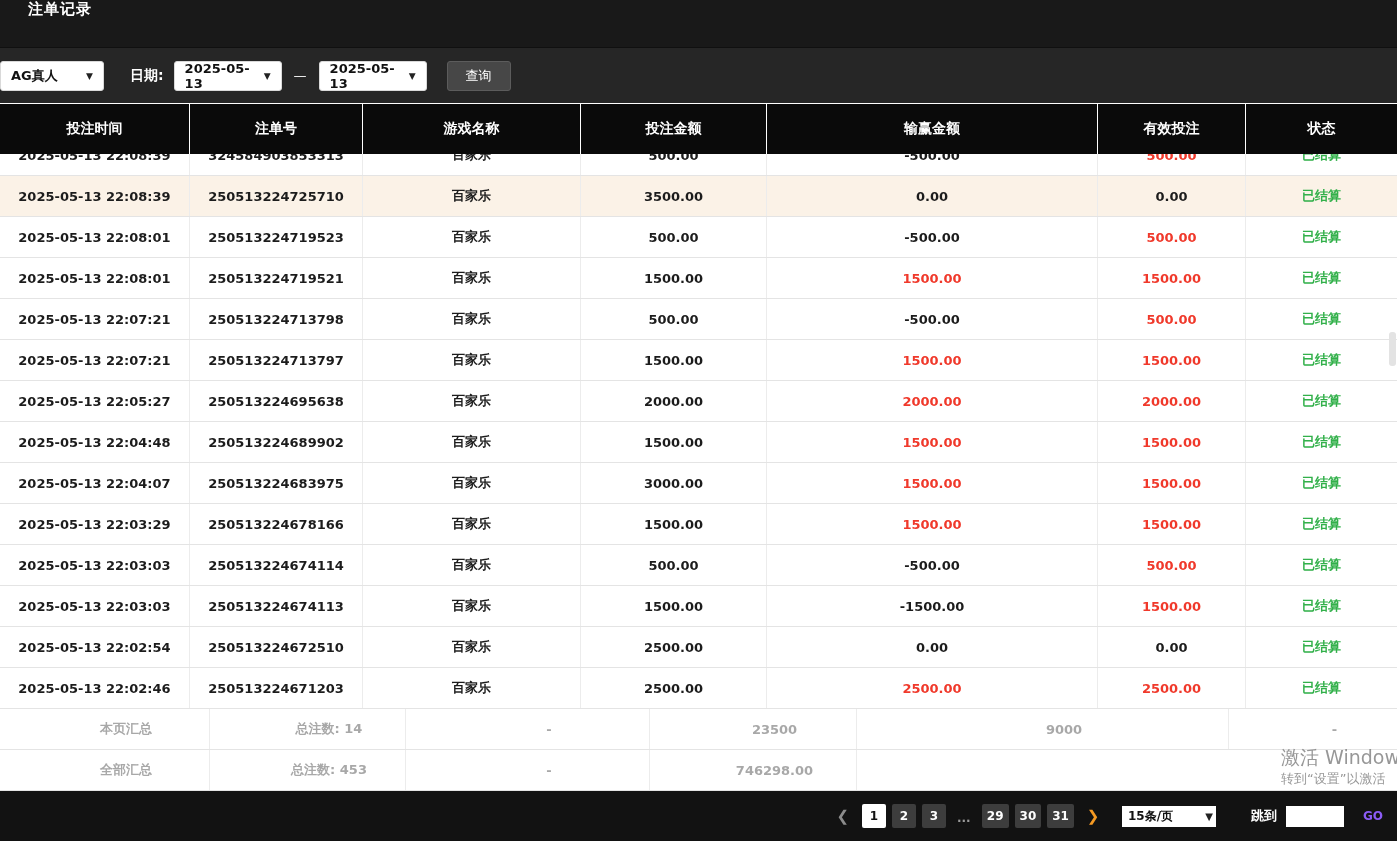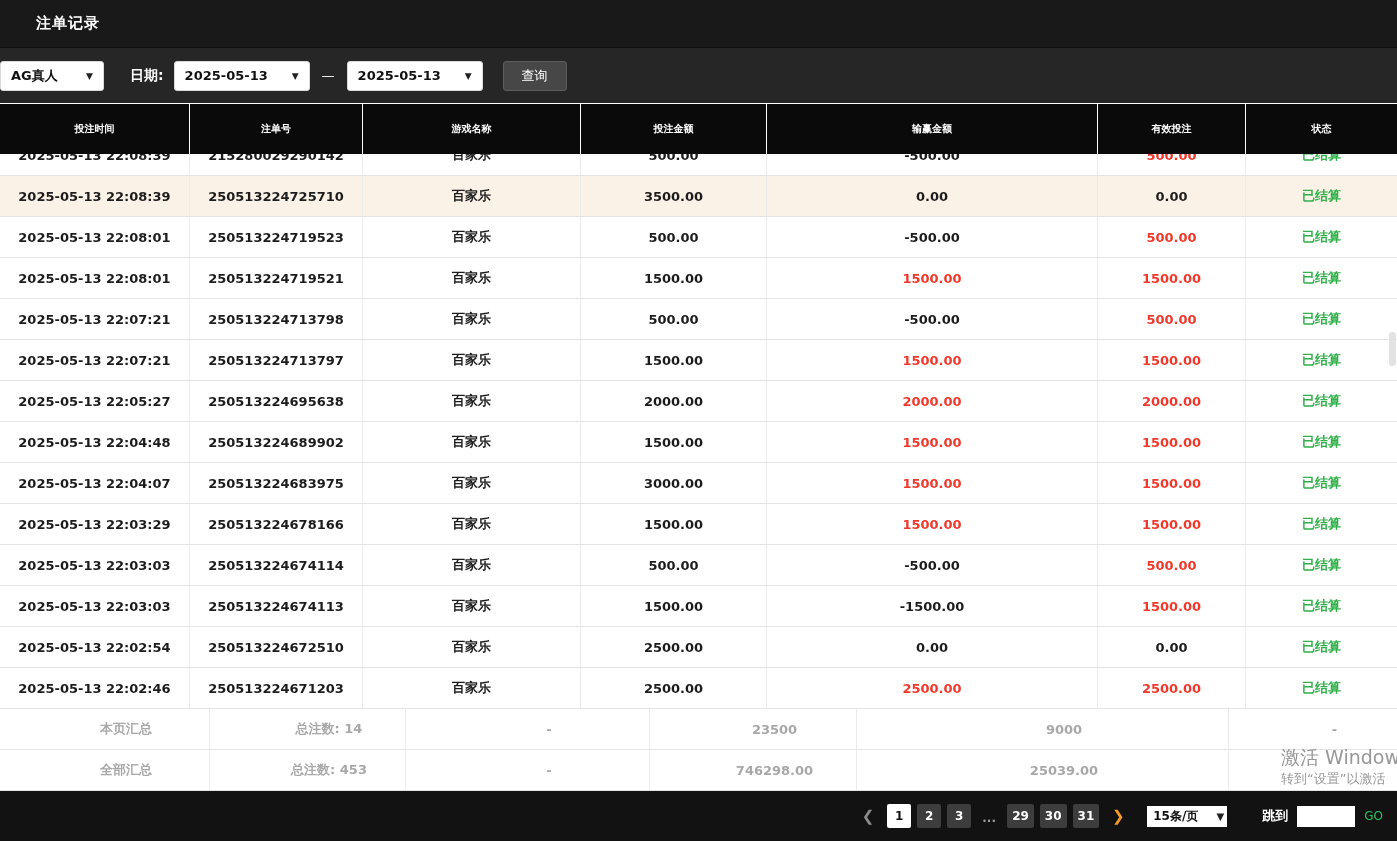--- a/index.html
+++ b/index.html
@@ -11,51 +11,51 @@
   }
   *{box-sizing:border-box;margin:0;padding:0;}
   html,body{width:1397px;height:841px;overflow:hidden;}
   body{
     position:relative;
     background:#1b1b1b;
     font-family:"DejaVu Sans","Liberation Sans",sans-serif;
   }
   
   .titlebar{
-    height:48px;background:#191919;display:flex;align-items:center;
-    padding-left:36px;border-bottom:1px solid #101010;
+    height:48px;background:#191919;display:flex;align-items:flex-start;
+    padding-left:28px;border-bottom:1px solid #101010;
   }
   .titlebar .title{color:#fff;font-size:15px;font-weight:bold;letter-spacing:1px;}
   
   .filterbar{
     height:55px;background:#262626;display:flex;align-items:center;
   }
   .select{
     background:#fff;height:30px;border-radius:3px;display:flex;align-items:center;
     justify-content:space-between;padding:0 10px;font-size:13px;font-weight:bold;
     color:#111;cursor:pointer;border:1px solid #d9d9d9;
   }
   .game-select{width:104px;}
-  .date-select{width:136px;}
+  .date-select{width:108px;}
   .caret{font-size:9px;color:#222;margin-left:8px;}
   .date-label{color:#fff;font-size:14px;font-weight:bold;margin-left:26px;margin-right:10px;}
   .dash{color:#fff;font-size:13px;margin:0 12px;}
   .query-btn{
     width:64px;height:30px;background:#474747;color:#fff;border:1px solid #5c5c5c;
     border-radius:3px;font-size:13px;margin-left:20px;cursor:pointer;
     font-family:inherit;
   }
   
   .table-header{
     display:grid;grid-template-columns:var(--col-template);height:51px;
     background:#0a0a0a;border-top:1px solid #fff;
   }
   .th{
     display:flex;align-items:center;justify-content:center;color:#fff;
-    font-size:10px;font-weight:bold;border-right:1px solid #fff;
+    font-size:14px;font-weight:bold;border-right:1px solid #fff;
   }
   .th:last-child{border-right:none;}
   
   .table-body{height:555px;overflow:hidden;background:#fff;position:relative;}
   .row{
     display:grid;grid-template-columns:var(--col-template);height:41px;
     background:#fff;border-bottom:1px solid #e4e4e4;
   }
   .row.clipped{margin-top:-19px;}
   .row.hl{background:var(--hl);}
@@ -88,31 +88,31 @@
   .nav-next{color:#f59a23;font-weight:bold;}
   .pages{display:flex;align-items:center;gap:6px;}
   .page-btn{
     min-width:24px;height:24px;display:flex;align-items:center;justify-content:center;
     background:#3d3d3d;color:#fff;font-size:12px;font-weight:bold;border-radius:2px;
     padding:0 5px;cursor:pointer;
   }
   .page-btn.active{background:#fff;color:#111;}
   .page-btn.ellipsis{background:transparent;color:#9a9a9a;align-items:flex-end;padding-bottom:3px;}
   .page-size-select{
-    width:80px;height:21px;background:#fff;display:flex;align-items:center;
+    width:94px;height:21px;background:#fff;display:flex;align-items:center;
     justify-content:space-between;padding:0 3px 0 6px;font-size:12px;font-weight:bold;
     color:#111;margin-left:10px;cursor:pointer;
   }
   .page-size-select .caret{font-size:10px;margin-left:0;}
   .jump-label{color:#fff;font-size:13px;font-weight:bold;margin-left:26px;}
   .jump-input{
     width:58px;height:21px;background:#fff;border:none;outline:none;
     font-size:12px;padding:0 4px;font-family:inherit;
   }
-  .go-button{color:#22c55e;font-size:12px;font-weight:normal;cursor:pointer;margin-left:0;}
+  .go-button{color:#8b5cf6;font-size:12px;font-weight:bold;cursor:pointer;margin-left:10px;}
   
   .scroll-thumb{
     position:absolute;right:1px;top:178px;width:7px;height:34px;background:#e3e3e3;
     border-radius:3px;z-index:5;
   }
   
   .watermark{
     position:absolute;left:1281px;top:744px;z-index:9;pointer-events:none;
     color:rgba(125,125,125,0.8);white-space:nowrap;
   }
@@ -151,21 +151,21 @@
     <div class="th">投注金额</div>
     <div class="th">输赢金额</div>
     <div class="th">有效投注</div>
     <div class="th">状态</div>
   </div>
 
 <div class="table-body">
   <div class="scroll-thumb"></div>
 <div class="row clipped">
       <div class="cell">2025-05-13 22:08:39</div>
-      <div class="cell">215280029290142</div>
+      <div class="cell">324584903853313</div>
       <div class="cell">百家乐</div>
       <div class="cell">500.00</div>
       <div class="cell">-500.00</div>
       <div class="cell red">500.00</div>
       <div class="cell green">已结算</div>
     </div>
     <div class="row hl">
       <div class="cell">2025-05-13 22:08:39</div>
       <div class="cell">250513224725710</div>
       <div class="cell">百家乐</div>
@@ -291,21 +291,20 @@
     <div class="sumcell">-</div>
     <div class="sumcell">23500</div>
     <div class="sumcell">9000</div>
     <div class="sumcell">-</div>
   </div>
   <div class="sumrow">
     <div class="sumcell">全部汇总</div>
     <div class="sumcell">总注数: 453</div>
     <div class="sumcell">-</div>
     <div class="sumcell">746298.00</div>
-    <div class="sumcell">25039.00</div>
     <div class="sumcell"></div>
   </div>
 </div>
 
 <div class="footer">
   <div class="nav-arrow nav-prev">❮</div>
   <div class="pages">
       <div class="page-btn active">1</div>
       <div class="page-btn">2</div>
       <div class="page-btn">3</div>

